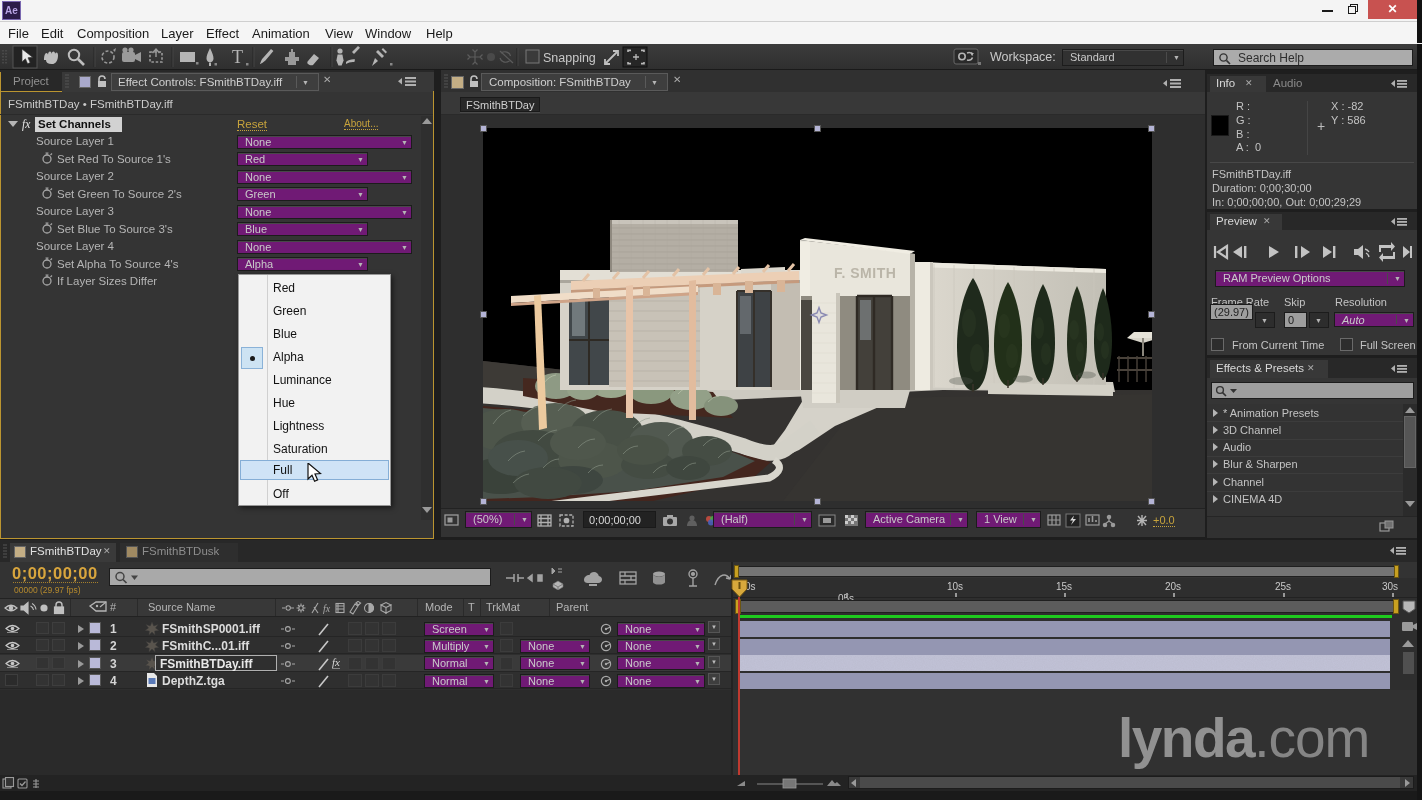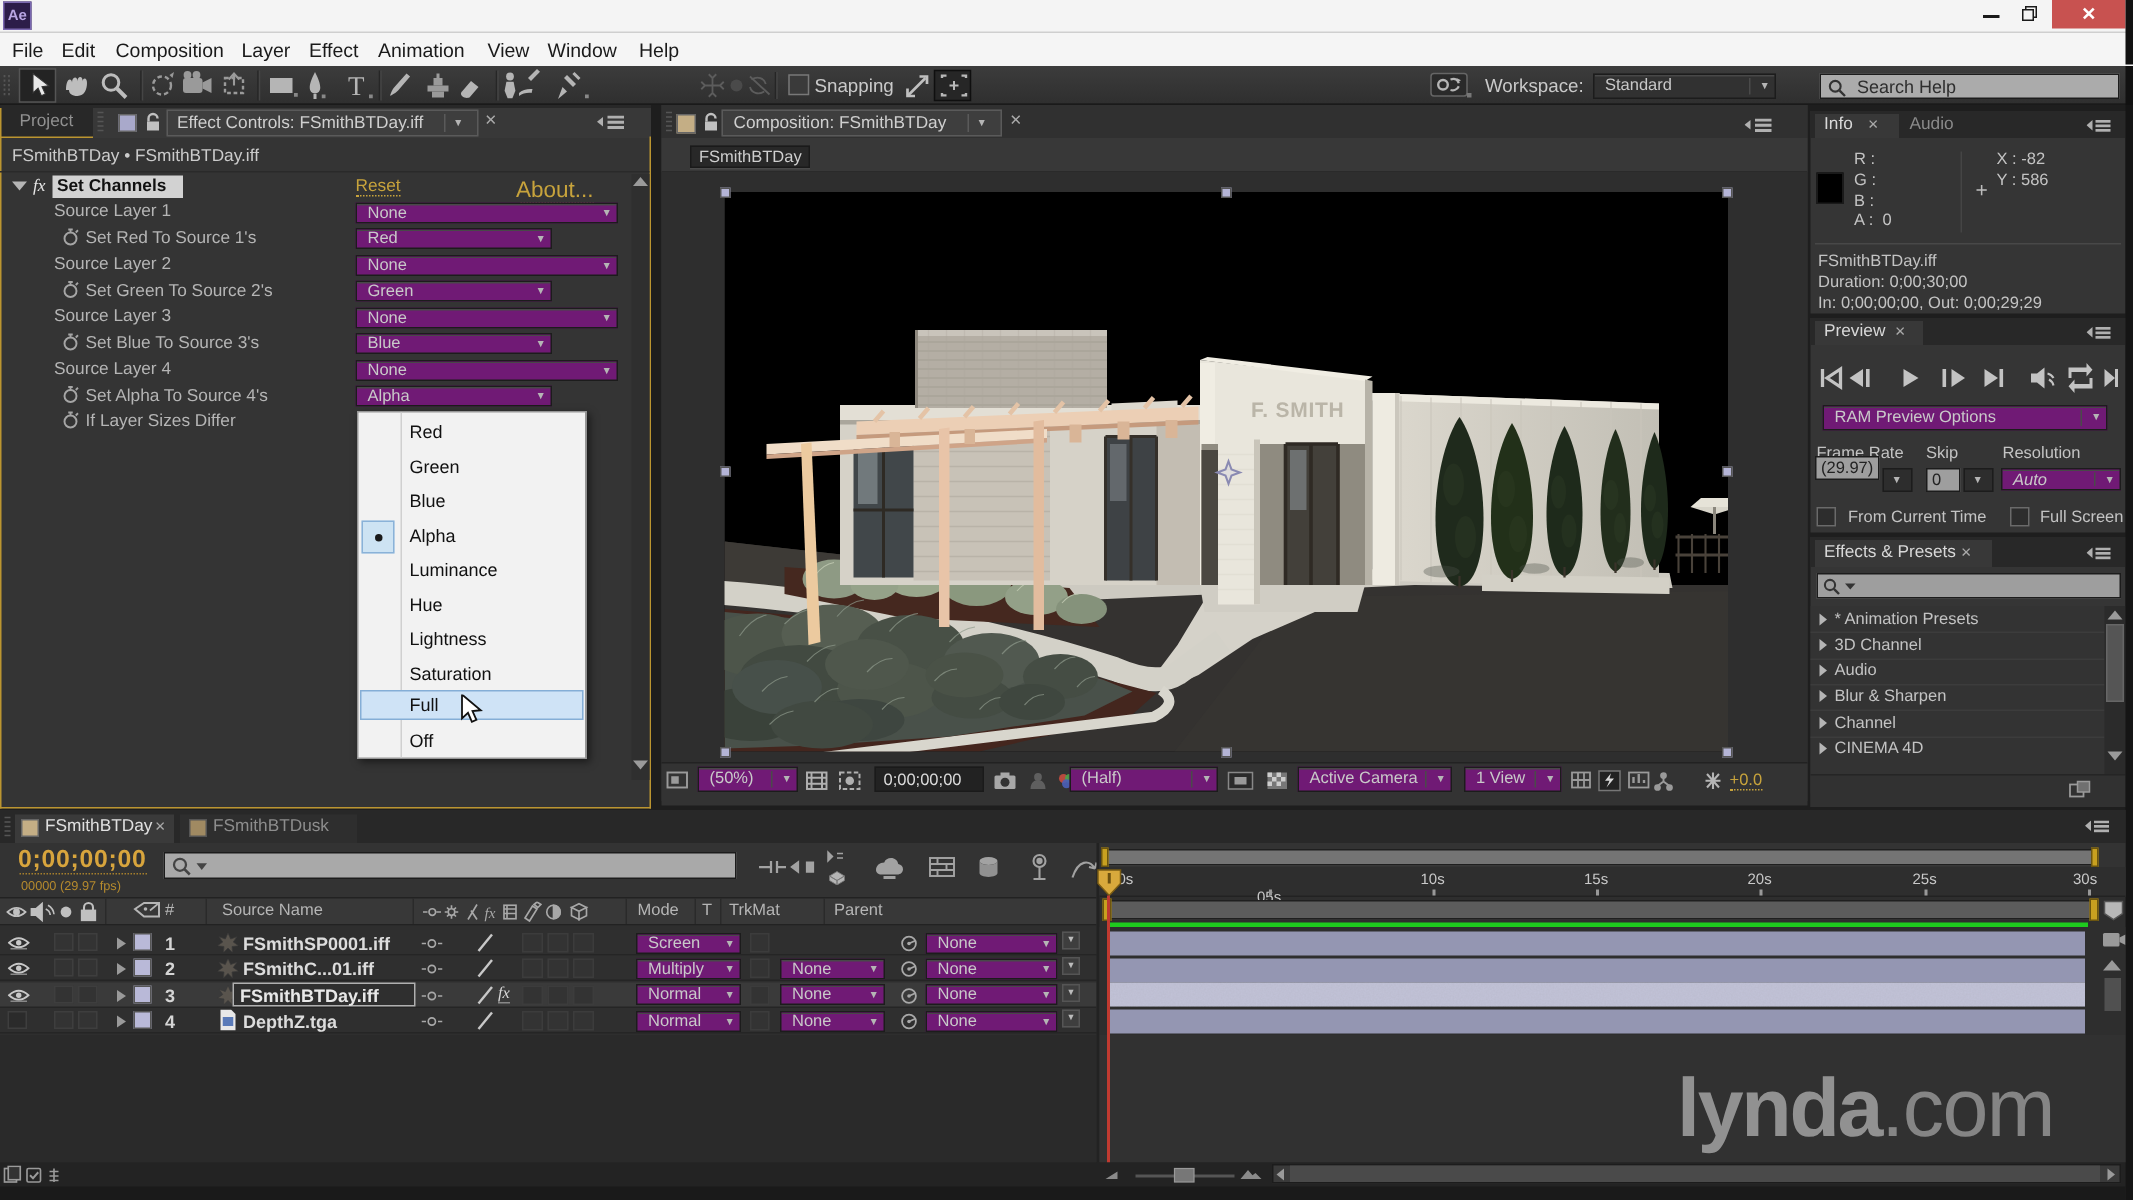--- a/index.html
+++ b/index.html
@@ -184,21 +184,21 @@
     <div class="a" style="left:0;top:468px;width:434px;height:1px;background:#bb9530;"></div>
 
     <span class="a" style="left:8px;top:28px;font-size:11.5px;color:#cbcbcb;">FSmithBTDay • FSmithBTDay.iff</span>
     <div class="a" style="left:0;top:44px;width:433px;height:1px;background:#2a2a2a;"></div>
 
     <div class="a" style="left:8px;top:49px;width:0;height:0;border-left:5px solid transparent;border-right:5px solid transparent;border-top:6px solid #b5b5b5;transform:translateY(2px);"></div>
     <span class="a" style="left:22px;top:48px;font-size:11.5px;color:#e5e5e5;font-style:italic;font-family:'Liberation Serif',serif;">fx</span>
     <div class="a" style="left:35px;top:47px;width:87px;height:15px;background:#d2d2d2;"></div>
     <span class="a" style="left:38px;top:48px;font-size:11.5px;font-weight:bold;color:#111;">Set Channels</span>
     <span class="a gold" style="left:237px;top:48px;font-size:11.5px;border-bottom:1px dotted #c7a33c;">Reset</span>
-    <span class="a gold" style="left:344px;top:48px;font-size:15px;border-bottom:1px dotted #c7a33c;">About...</span>
+    <span class="a gold" style="left:344px;top:48px;font-size:10px;border-bottom:1px dotted #c7a33c;">About...</span>
 
     <span class="a txt" style="left:36px;top:65px;font-size:11.5px;color:#b5b5b5;">Source Layer 1</span>
     <div class="dd" style="left:237px;top:64.5px;width:175px;height:14px;">
         <span class="lbl" style="top:0;">None</span>
         <span class="arr" style="top:3px;">▼</span>
       </div>
     <svg class="a" style="left:41px;top:82px;" width="12" height="13" viewBox="0 0 12 13">
         <circle cx="6" cy="7" r="4" fill="none" stroke="#a5a5a5" stroke-width="1.3"></circle>
         <path d="M4.5 1 h3 M6 1 v2 M9.5 3 l1.5-1.5" stroke="#a5a5a5" stroke-width="1.2" fill="none"></path>
       </svg>

